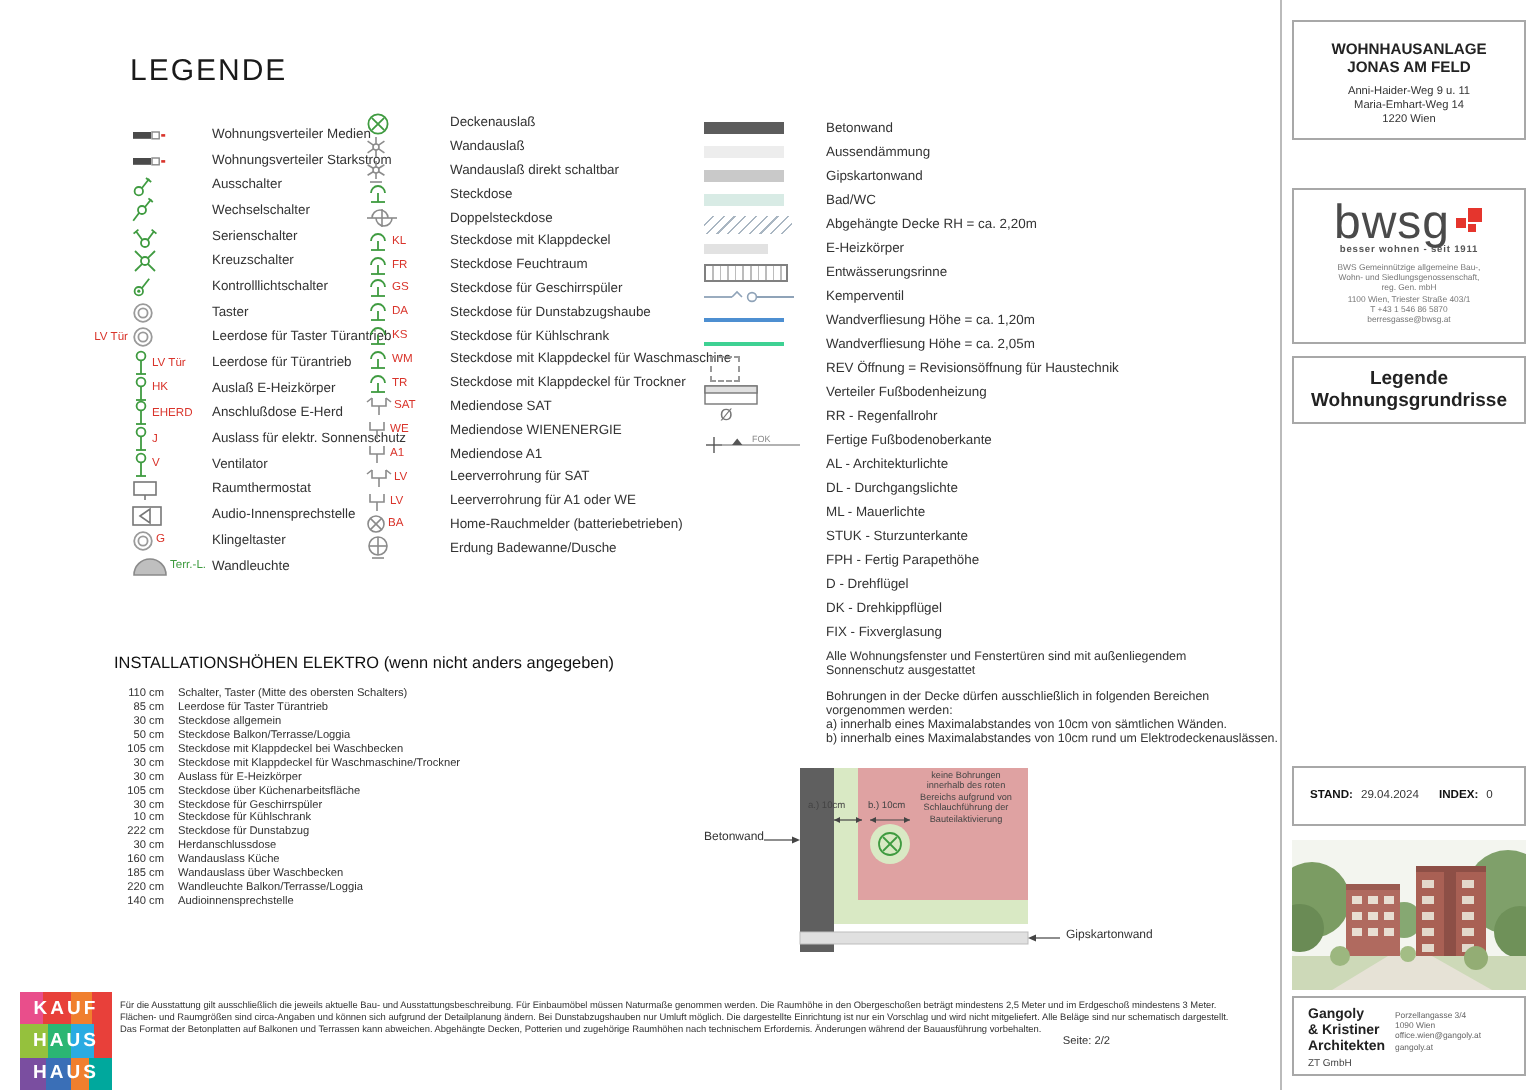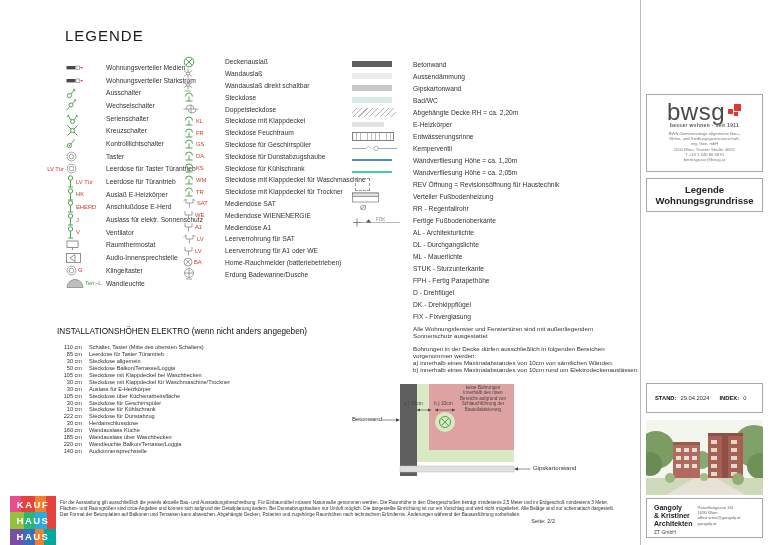--- a/index.html
+++ b/index.html
@@ -907,20 +907,27 @@
     <div id="diag-warning">keine Bohrungen
 innerhalb des roten
 Bereichs aufgrund von
 Schlauchführung der
 Bauteilaktivierung</div>
     <div class="dlabel" style="left:181px;top:85px">Gipskartonwand</div>
   </div>
 
   <div class="abs" id="vsep"></div>
 
+  <div class="sbox" id="box-project">
+    <div id="project-name">WOHNHAUSANLAGE
+JONAS AM FELD</div>
+    <div id="project-addr">Anni-Haider-Weg 9 u. 11
+Maria-Emhart-Weg 14
+1220 Wien</div>
+  </div>
 
   <div class="sbox" id="box-bwsg">
     <div id="bwsg-logo-row">
       <span id="bwsg-word">bwsg</span>
       <svg width="15" height="16">
         <rect x="7" y="1" width="7" height="7" fill="#e5352d"></rect>
         <rect x="1" y="6" width="5" height="5" fill="#e5352d"></rect>
         <rect x="7" y="9" width="4" height="4" fill="#e5352d"></rect>
       </svg>
     </div>

